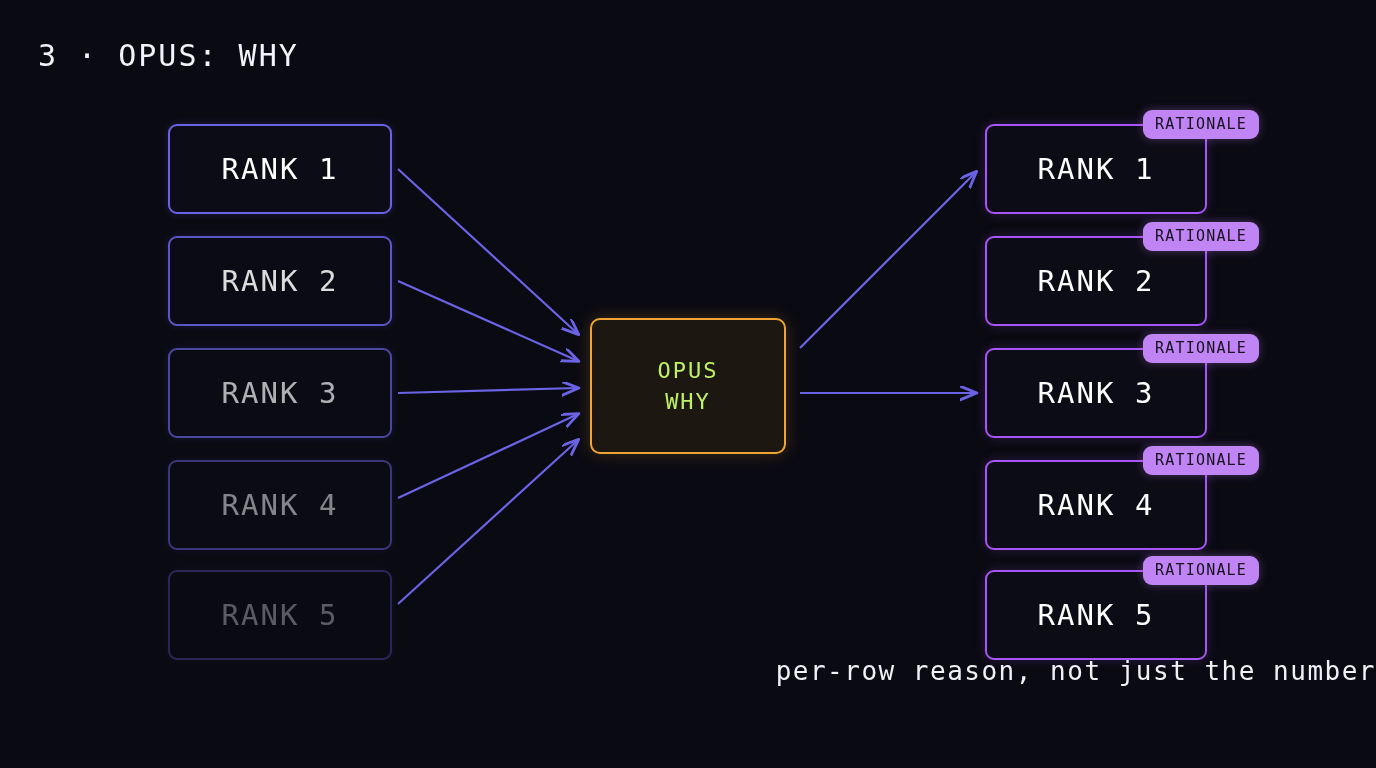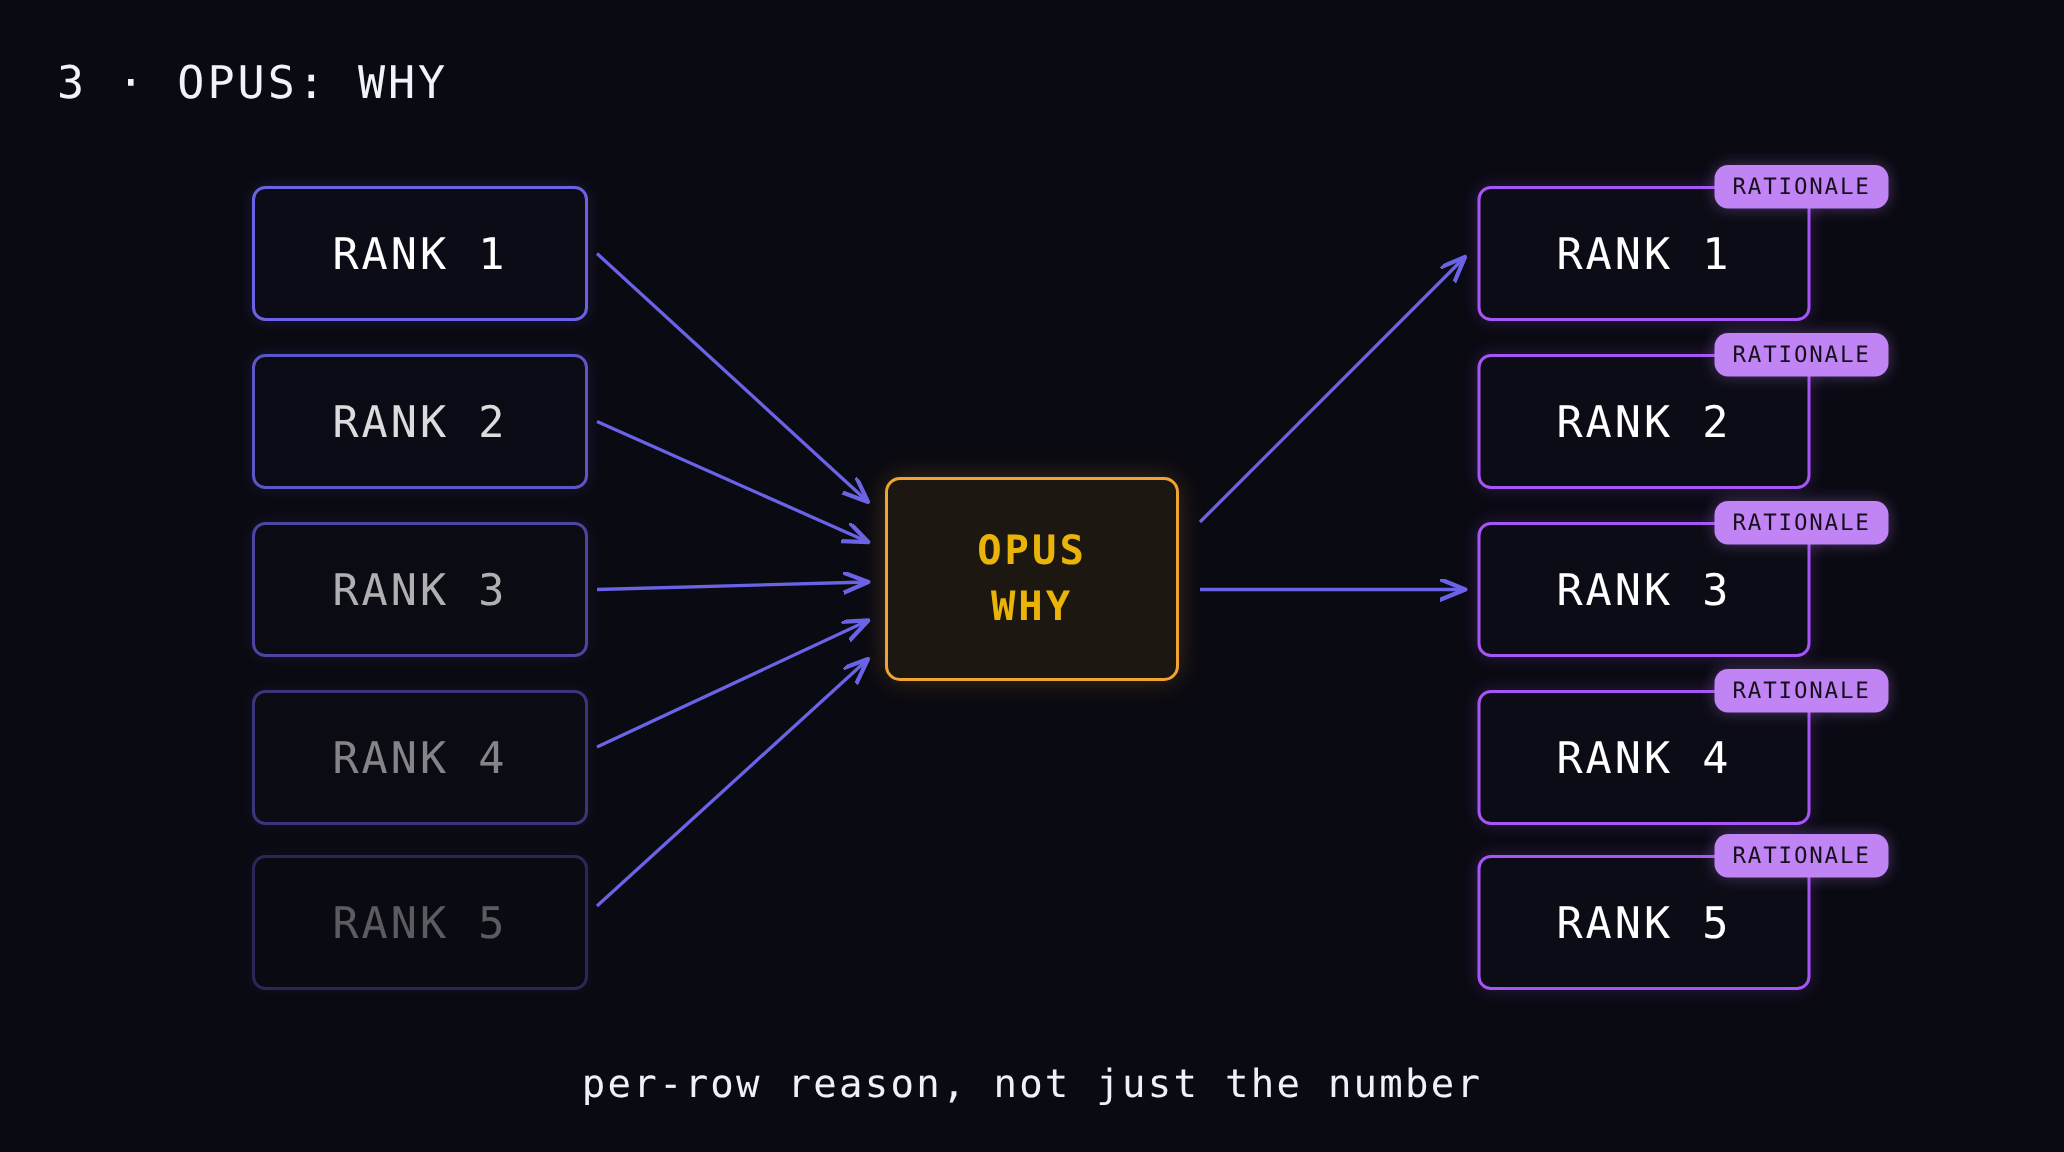--- a/index.html
+++ b/index.html
@@ -84,25 +84,25 @@
     width: 196px;
     height: 136px;
     border: 2.5px solid #f0a533;
     background: #1c1710;
     border-radius: 10px;
     flex-direction: column;
     gap: 6px;
     box-shadow: 0 0 18px rgba(240,165,51,0.22);
   }
   #center-node .center-line {
-    font-size: 27px;
-    letter-spacing: 2px;
-    color: #eab308;
-    white-space: pre;
-    font-weight: bold;
+    font-size: 22px;
+    letter-spacing: 2px;
+    color: #bef264;
+    white-space: pre;
+    font-weight: normal;
   }
 
   
   .out-wrap {
     position: absolute;
     left: 985px;
     width: 222px;
     height: 90px;
   }
   .out-wrap[data-rank="1"] { top: 124px; }
@@ -144,23 +144,23 @@
     white-space: nowrap;
     box-shadow: 0 0 10px rgba(192,132,245,0.35);
     z-index: 5;
     margin-left: 10px;
   }
 
   
   #caption {
     position: absolute;
     left: 0;
-    top: 708px;
-    width: 1376px;
-    text-align: center;
+    top: 656px;
+    width: 1376px;
+    text-align: right;
     font-size: 26px;
     letter-spacing: 1.5px;
     color: #f0f1f6;
     white-space: pre;
   }
 </style>
 </head>
 <body>
 
 <div id="stage">

